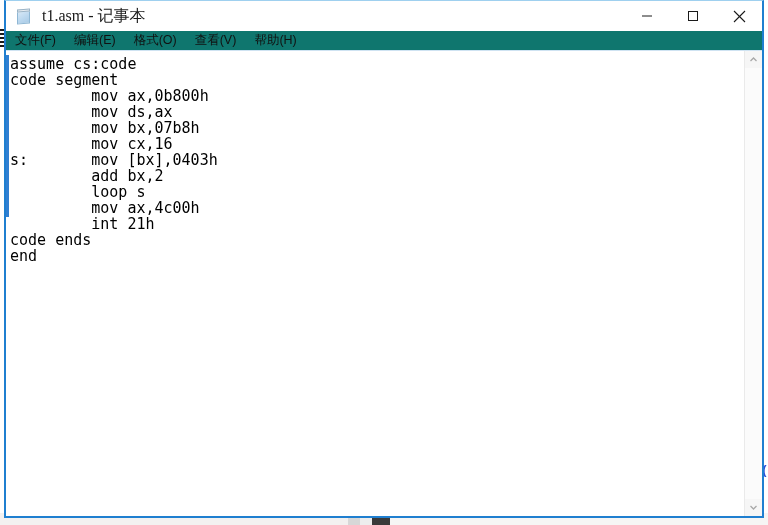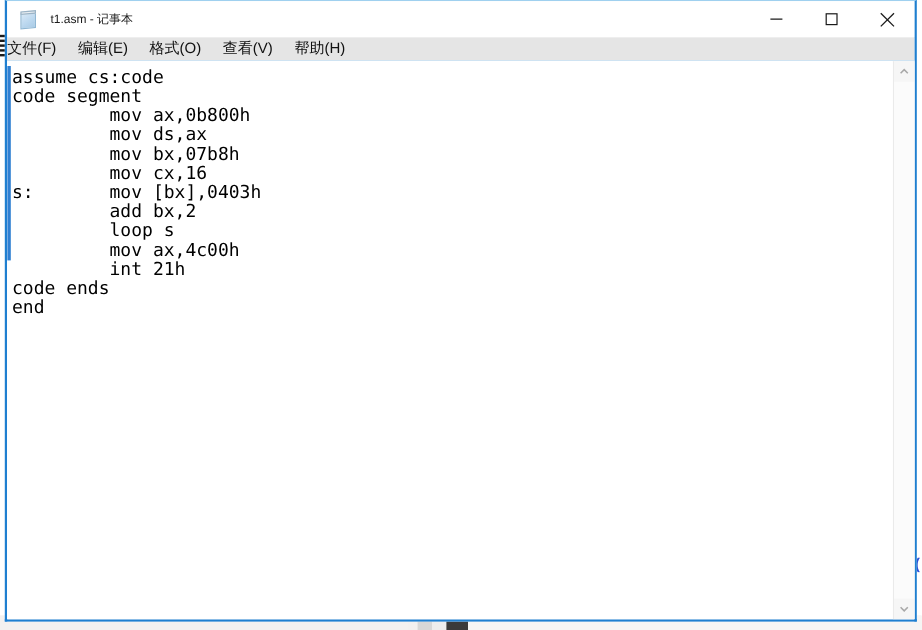--- a/index.html
+++ b/index.html
@@ -115,24 +115,24 @@
     position: absolute;
     left: 1px; top: 1px;
     width: 13px; height: 3px;
     background: #e9eef2;
     border: 1px solid #9ab3c6;
     box-sizing: border-box;
     transform: skewY(-5deg);
   }
   #window-title {
     margin-left: 9px;
-    font-size: 10px;
+    font-size: 16px;
     color: #1b1b1b;
     white-space: nowrap;
-    font-family: Liberation Sans, sans-serif;
+    font-family: Liberation Serif, serif;
   }
   #window-controls {
     position: absolute;
     right: 0;
     top: 0;
     height: 30px;
     display: flex;
   }
   .win-btn {
     width: 46px;
@@ -143,23 +143,24 @@
     background: transparent;
     border: 0;
     padding: 0;
     cursor: default;
   }
   .win-btn svg { display: block; }
 
   
   #menu-bar {
     height: 19px;
-    background: #e5e5e5;
-    display: flex;
-    align-items: center;
+    background: #0f766e;
+    display: flex;
+    align-items: center;
+    padding-left: 9px;
     flex: 0 0 auto;
     border-bottom: 1px solid #cfe3f2;
   }
   .menu-item {
     font-size: 12.5px;
     color: #111111;
     margin-right: 18px;
     white-space: nowrap;
     font-family: "Liberation Sans", sans-serif;
     cursor: default;

